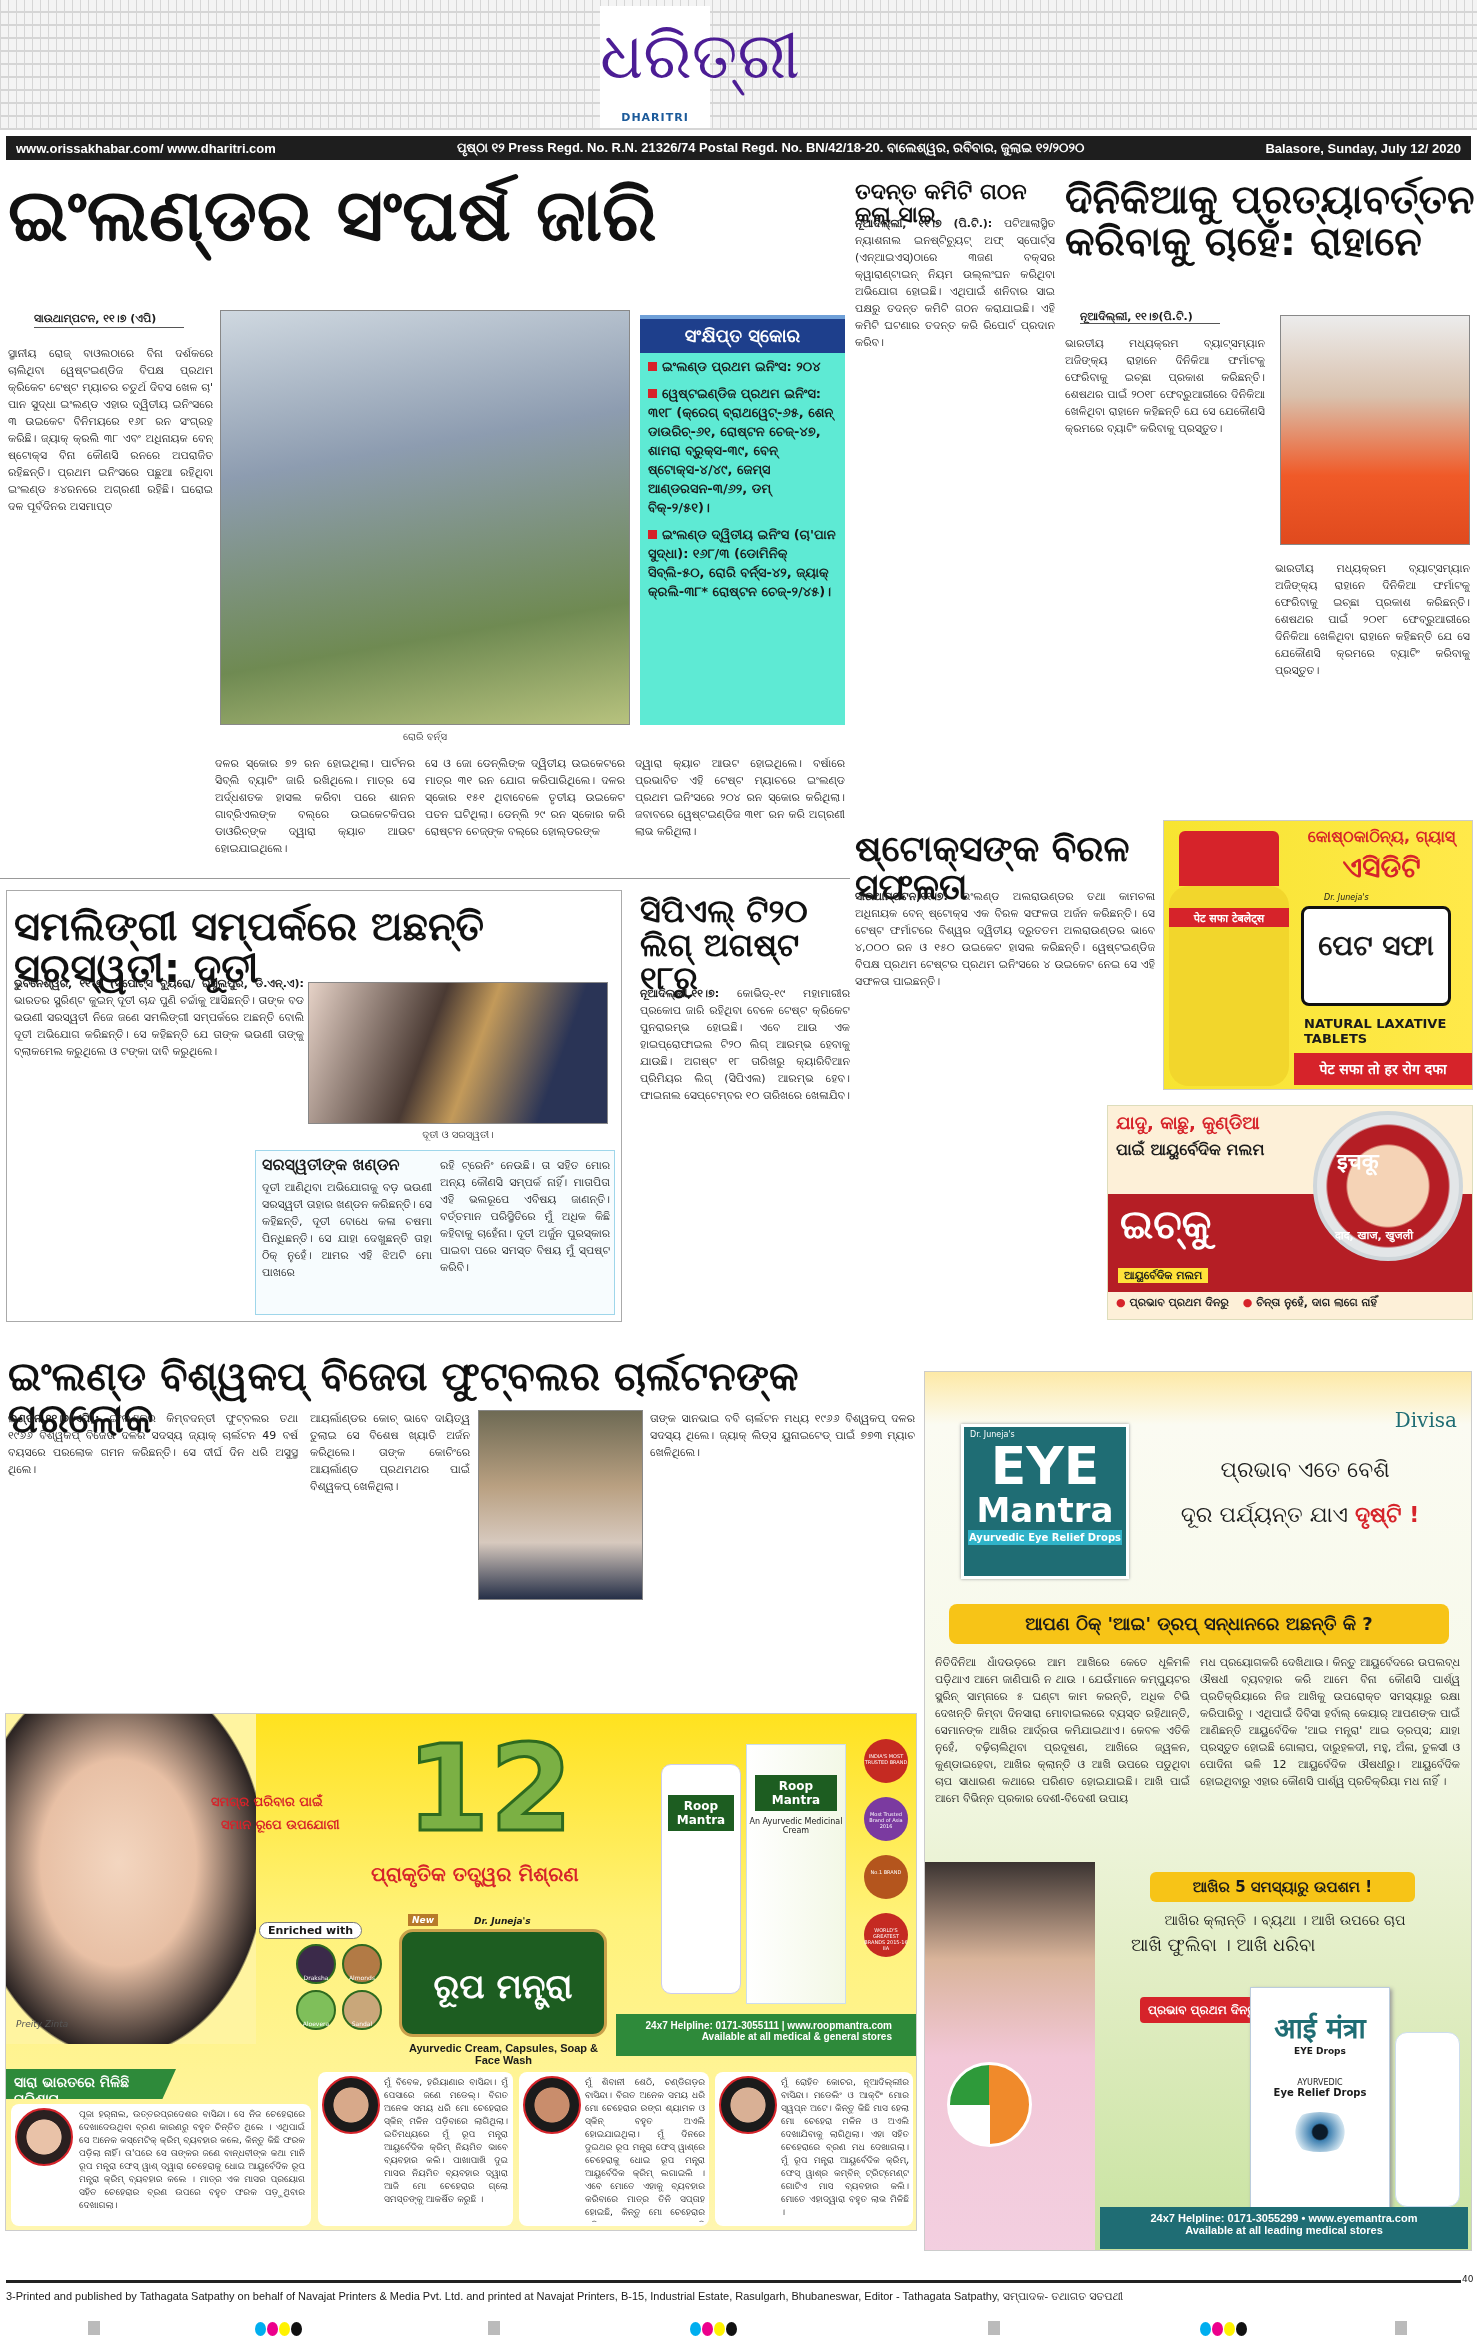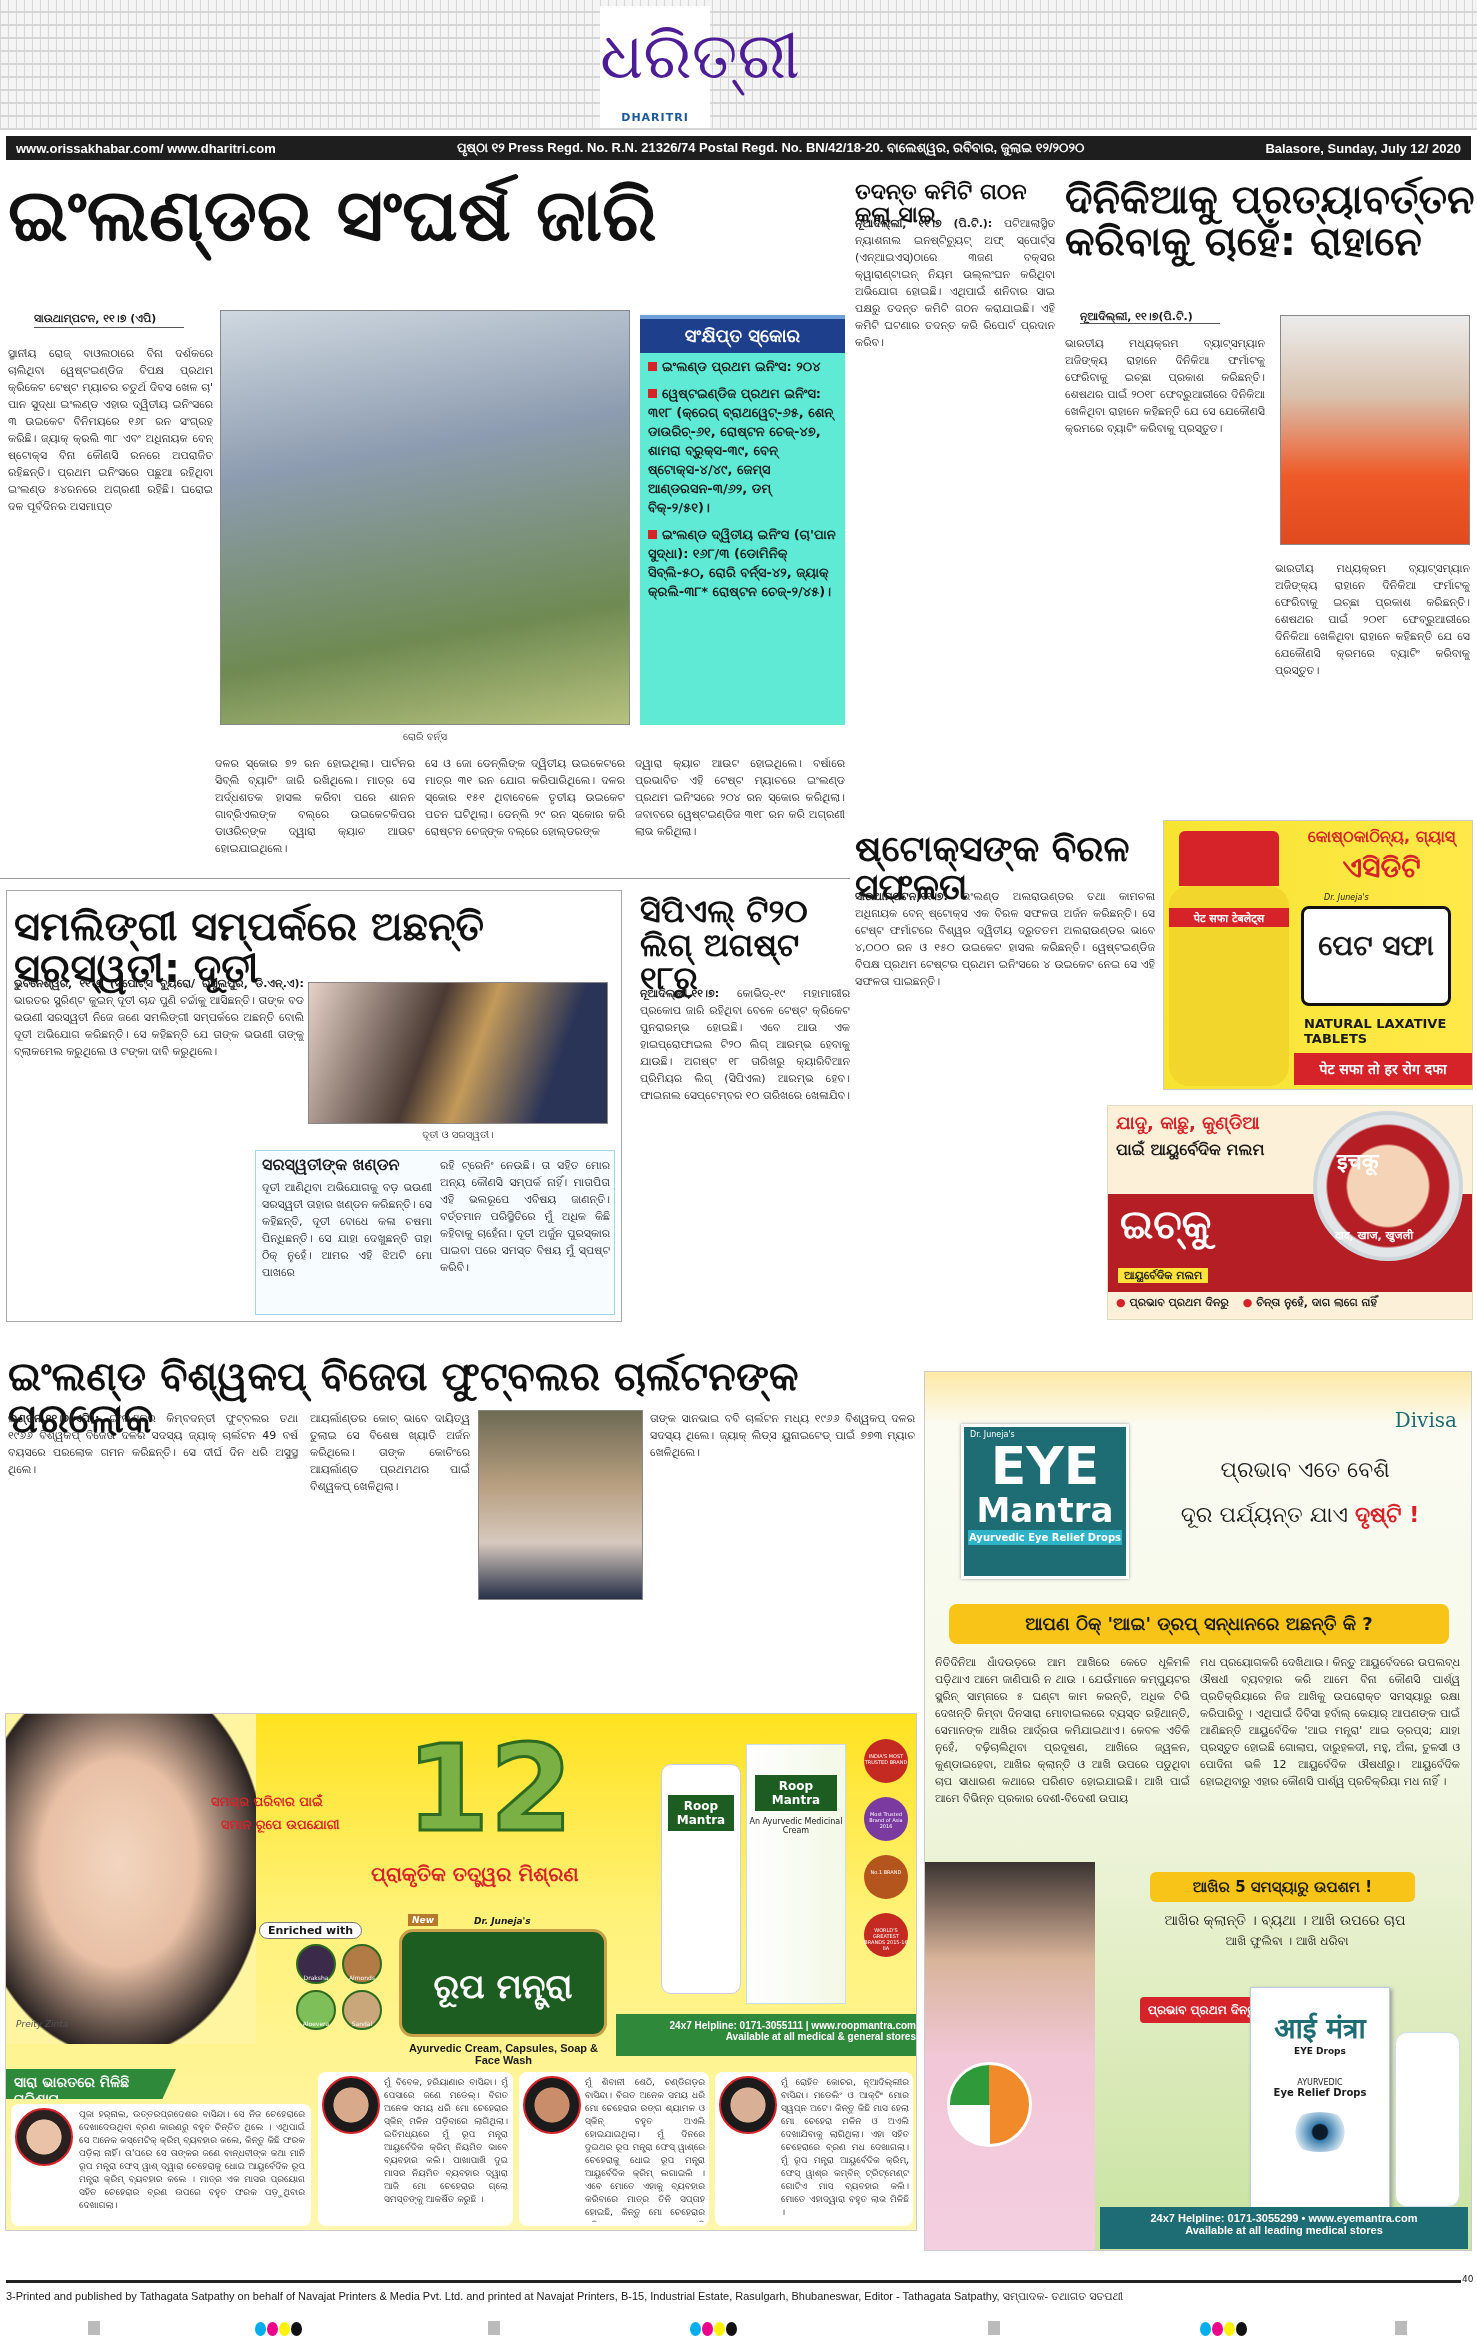--- a/index.html
+++ b/index.html
@@ -149,21 +149,21 @@
   <div style="position:absolute;left:215px;top:130px;width:320px;font-size:22px;text-align:center;">
     <span>ଦୂର ପର୍ଯ୍ୟନ୍ତ ଯାଏ</span>
     <span style="color:#d6232a;font-weight:bold">ଦୃଷ୍ଟି !</span>
   </div>
   <div style="position:absolute;left:24px;top:232px;width:500px;height:40px;background:#f7c417;border-radius:8px;font-size:18px;font-weight:bold;text-align:center;line-height:40px;">ଆପଣ ଠିକ୍ 'ଆଇ' ଡ୍ରପ୍ ସନ୍ଧାନରେ ଅଛନ୍ତି କି ?</div>
   <div class="body-text" style="position:absolute;left:10px;top:282px;width:255px;height:200px;overflow:hidden;">ନିତିଦିନିଆ ଧାଁଦଉଡ଼ରେ ଆମ ଆଖିରେ କେତେ ଧୂଳିମଳି ପଡ଼ିଥାଏ ଆମେ ଜାଣିପାରି ନ ଥାଉ । ଯେଉଁମାନେ କମ୍ପ୍ୟୁଟର ସ୍କ୍ରିନ୍ ସାମ୍ନାରେ ୫ ଘଣ୍ଟା କାମ କରନ୍ତି, ଅଧିକ ଟିଭି ଦେଖନ୍ତି କିମ୍ବା ଦିନସାରା ମୋବାଇଲରେ ବ୍ୟସ୍ତ ରହିଥାନ୍ତି, ସେମାନଙ୍କ ଆଖିର ଆର୍ଦ୍ରତା କମିଯାଇଥାଏ। କେବଳ ଏତିକି ନୁହେଁ, ବଢ଼ିଚାଲିଥିବା ପ୍ରଦୂଷଣ, ଆଖିରେ ଜ୍ୱଳନ, କୁଣ୍ଡାଇହେବା, ଆଖିର କ୍ଲାନ୍ତି ଓ ଆଖି ଉପରେ ପଡୁଥିବା ଚାପ ସାଧାରଣ କଥାରେ ପରିଣତ ହୋଇଯାଇଛି। ଆଖି ପାଇଁ ଆମେ ବିଭିନ୍ନ ପ୍ରକାର ଦେଶୀ-ବିଦେଶୀ ଉପାୟ</div>
   <div class="body-text" style="position:absolute;left:275px;top:282px;width:260px;height:200px;overflow:hidden;">ମଧ ପ୍ରୟୋଗକରି ଦେଖିଥାଉ। କିନ୍ତୁ ଆୟୁର୍ବେଦରେ ଉପଲବ୍ଧ ଔଷଧୀ ବ୍ୟବହାର କରି ଆମେ ବିନା କୌଣସି ପାର୍ଶ୍ୱ ପ୍ରତିକ୍ରିୟାରେ ନିଜ ଆଖିକୁ ଉପରୋକ୍ତ ସମସ୍ୟାରୁ ରକ୍ଷା କରିପାରିବୁ । ଏଥିପାଇଁ ଦିବିସା ହର୍ବାଲ୍ କେୟାର୍ ଆପଣଙ୍କ ପାଇଁ ଆଣିଛନ୍ତି ଆୟୁର୍ବେଦିକ 'ଆଇ ମନ୍ତ୍ରା' ଆଇ ଡ୍ରପ୍ସ; ଯାହା ପ୍ରସ୍ତୁତ ହୋଇଛି ଗୋଲାପ, ଦାରୁହଳଦୀ, ମହୁ, ଅଁଳା, ତୁଳସୀ ଓ ପୋଦିନା ଭଳି 12 ଆୟୁର୍ବେଦିକ ଔଷଧୀରୁ। ଆୟୁର୍ବେଦିକ ହୋଇଥିବାରୁ ଏହାର କୌଣସି ପାର୍ଶ୍ୱ ପ୍ରତିକ୍ରିୟା ମଧ ନାହିଁ ।</div>
   <div style="position:absolute;left:0;top:490px;width:170px;height:390px;background:linear-gradient(180deg,#3a3331 0%,#d9b49a 25%,#f2c7d7 50%,#f3cfe0 100%);"></div>
   <div style="position:absolute;left:225px;top:500px;width:265px;height:30px;background:#f7c417;border-radius:6px;font-size:15px;font-weight:bold;text-align:center;line-height:30px;">ଆଖିର 5 ସମସ୍ୟାରୁ ଉପଶମ !</div>
   <div style="position:absolute;left:190px;top:540px;width:340px;font-size:14px;text-align:center;">ଆଖିର କ୍ଲାନ୍ତି । ବ୍ୟଥା । ଆଖି ଉପରେ ଚାପ</div>
-  <div style="position:absolute;left:192px;top:562px;width:340px;font-size:12px;text-align:center;">ଆଖି ଫୁଲିବା । ଆଖି ଧରିବା</div>
+  <div style="position:absolute;left:206px;top:562px;width:340px;font-size:18px;">ଆଖି ଫୁଲିବା । ଆଖି ଧରିବା</div>
   <div style="position:absolute;left:215px;top:625px;background:#d6232a;color:#fff;font-size:12px;font-weight:bold;padding:6px 8px;border-radius:4px;">ପ୍ରଭାବ ପ୍ରଥମ ଦିନରୁ</div>
   <div style="position:absolute;left:325px;top:615px;width:140px;height:230px;background:#fff;border:1px solid #bcd;box-shadow:2px 2px 4px #999;text-align:center;">
     <div style="font-size:28px;font-weight:bold;color:#1f6d74;margin-top:20px;">आई मंत्रा</div>
     <div style="font-size:9px;font-weight:bold;">EYE Drops</div>
     <div style="font-size:8px;margin-top:22px;">AYURVEDIC</div>
     <div style="font-size:10px;font-weight:bold;">Eye Relief Drops</div>
     <div style="width:70px;height:40px;margin:14px auto;border-radius:50%;background:radial-gradient(circle,#0b1b2a 18%,#3d7fb0 22%,#cfe3ef 60%,#fff 62%);"></div>
   </div>
   <div style="position:absolute;left:470px;top:660px;width:65px;height:175px;background:#fff;border-radius:12px;border:1px solid #cde;"></div>
   <div style="position:absolute;left:22px;top:690px;width:85px;height:85px;border-radius:50%;background:conic-gradient(#f08a2b 0 50%,#fff 50% 75%,#2e9a3a 75% 100%);border:3px solid #fff;"></div>
@@ -197,21 +197,21 @@
   <div style="position:absolute;left:740px;top:30px;width:100px;height:260px;background:linear-gradient(90deg,#fff,#f3f8e6);border:1px solid #cde;">
     <div style="margin:30px 8px 0;background:#1d5d21;color:#fff;font-size:12px;font-weight:bold;text-align:center;padding:4px;">Roop Mantra</div>
     <div style="font-size:8px;text-align:center;margin-top:6px;">An Ayurvedic Medicinal Cream</div>
   </div>
   <div style="position:absolute;left:858px;top:25px;width:48px;display:flex;flex-direction:column;gap:14px;">
     <div style="width:44px;height:44px;border-radius:50%;background:#c52a22;color:#fff;font-size:5px;text-align:center;padding-top:14px;">INDIA'S MOST TRUSTED BRAND</div>
     <div style="width:44px;height:44px;border-radius:50%;background:#7b3aa0;color:#fff;font-size:5px;text-align:center;padding-top:14px;">Most Trusted Brand of Asia 2016</div>
     <div style="width:44px;height:44px;border-radius:50%;background:#b4551d;color:#fff;font-size:5px;text-align:center;padding-top:14px;">No.1 BRAND</div>
     <div style="width:44px;height:44px;border-radius:50%;background:#c52a22;color:#fff;font-size:5px;text-align:center;padding-top:14px;">WORLD'S GREATEST BRANDS 2015-16 IIA</div>
   </div>
-  <div style="position:absolute;left:610px;top:300px;width:300px;height:42px;background:#2e8a3a;color:#fff;font-family:'Liberation Sans',sans-serif;font-size:10px;font-weight:bold;text-align:right;padding:6px 0;">
+  <div style="position:absolute;left:610px;top:300px;width:300px;height:42px;background:#2e8a3a;color:#fff;font-family:'Liberation Sans',sans-serif;font-size:10px;font-weight:bold;text-align:right;padding:6px 24px;">
     <div>24x7 Helpline: 0171-3055111 | www.roopmantra.com</div>
     <div>Available at all medical &amp; general stores</div>
   </div>
   <div style="position:absolute;left:0;top:355px;width:170px;height:30px;background:#2e8a3a;color:#fff;font-size:14px;font-weight:bold;padding:5px 8px;clip-path:polygon(0 0,100% 0,92% 100%,0 100%);">ସାରା ଭାରତରେ ମିଳିଛି ପରିଣାମ</div>
   <div style="position:absolute;left:5px;top:390px;width:300px;height:122px;background:#fff;border-radius:8px;">
     <div style="position:absolute;left:4px;top:4px;width:58px;height:58px;border-radius:50%;background:radial-gradient(circle,#e9c2a8 45%,#2a2020 47%);border:2px solid #d6232a;"></div>
     <div class="body-text" style="position:absolute;left:68px;top:4px;width:226px;height:114px;overflow:hidden;font-size:9px;line-height:13px;">ପୂଜା ହର୍‌ନାଲ, ଉତ୍ତରପ୍ରଦେଶର ବାସିନ୍ଦା। ସେ ନିଜ ଚେହେରାରେ ଦେଖାଦେଉଥିବା ବ୍ରଣ କାରଣରୁ ବହୁତ ଚିନ୍ତିତ ଥିଲେ । ଏଥିପାଇଁ ସେ ଅନେକ କସ୍‌ମେଟିକ୍ କ୍ରିମ୍ ବ୍ୟବହାର କଲେ, କିନ୍ତୁ କିଛି ଫରକ ପଡ଼ିଲା ନାହିଁ। ତା'ପରେ ସେ ତାଙ୍କର ଜଣେ ବାନ୍ଧବୀଙ୍କ କଥା ମାନି ରୂପ ମନ୍ତ୍ରା ଫେସ୍ ୱାଶ୍ ଦ୍ୱାରା ଚେହେରାକୁ ଧୋଇ ଆୟୁର୍ବେଦିକ ରୂପ ମନ୍ତ୍ରା କ୍ରିମ୍ ବ୍ୟବହାର କଲେ । ମାତ୍ର ଏକ ମାସର ପ୍ରୟୋଗ ସହିତ ଚେହେରାର ବ୍ରଣ ଉପରେ ବହୁତ ଫରକ ପଡ଼ୁଥିବାର ଦେଖାଗଲା।</div>
   </div>
   <div style="position:absolute;left:312px;top:358px;width:195px;height:154px;background:#fff;border-radius:8px;">
     <div style="position:absolute;left:4px;top:4px;width:58px;height:58px;border-radius:50%;background:radial-gradient(circle,#d8a98a 45%,#1b1b1b 47%);border:2px solid #d6232a;"></div>

